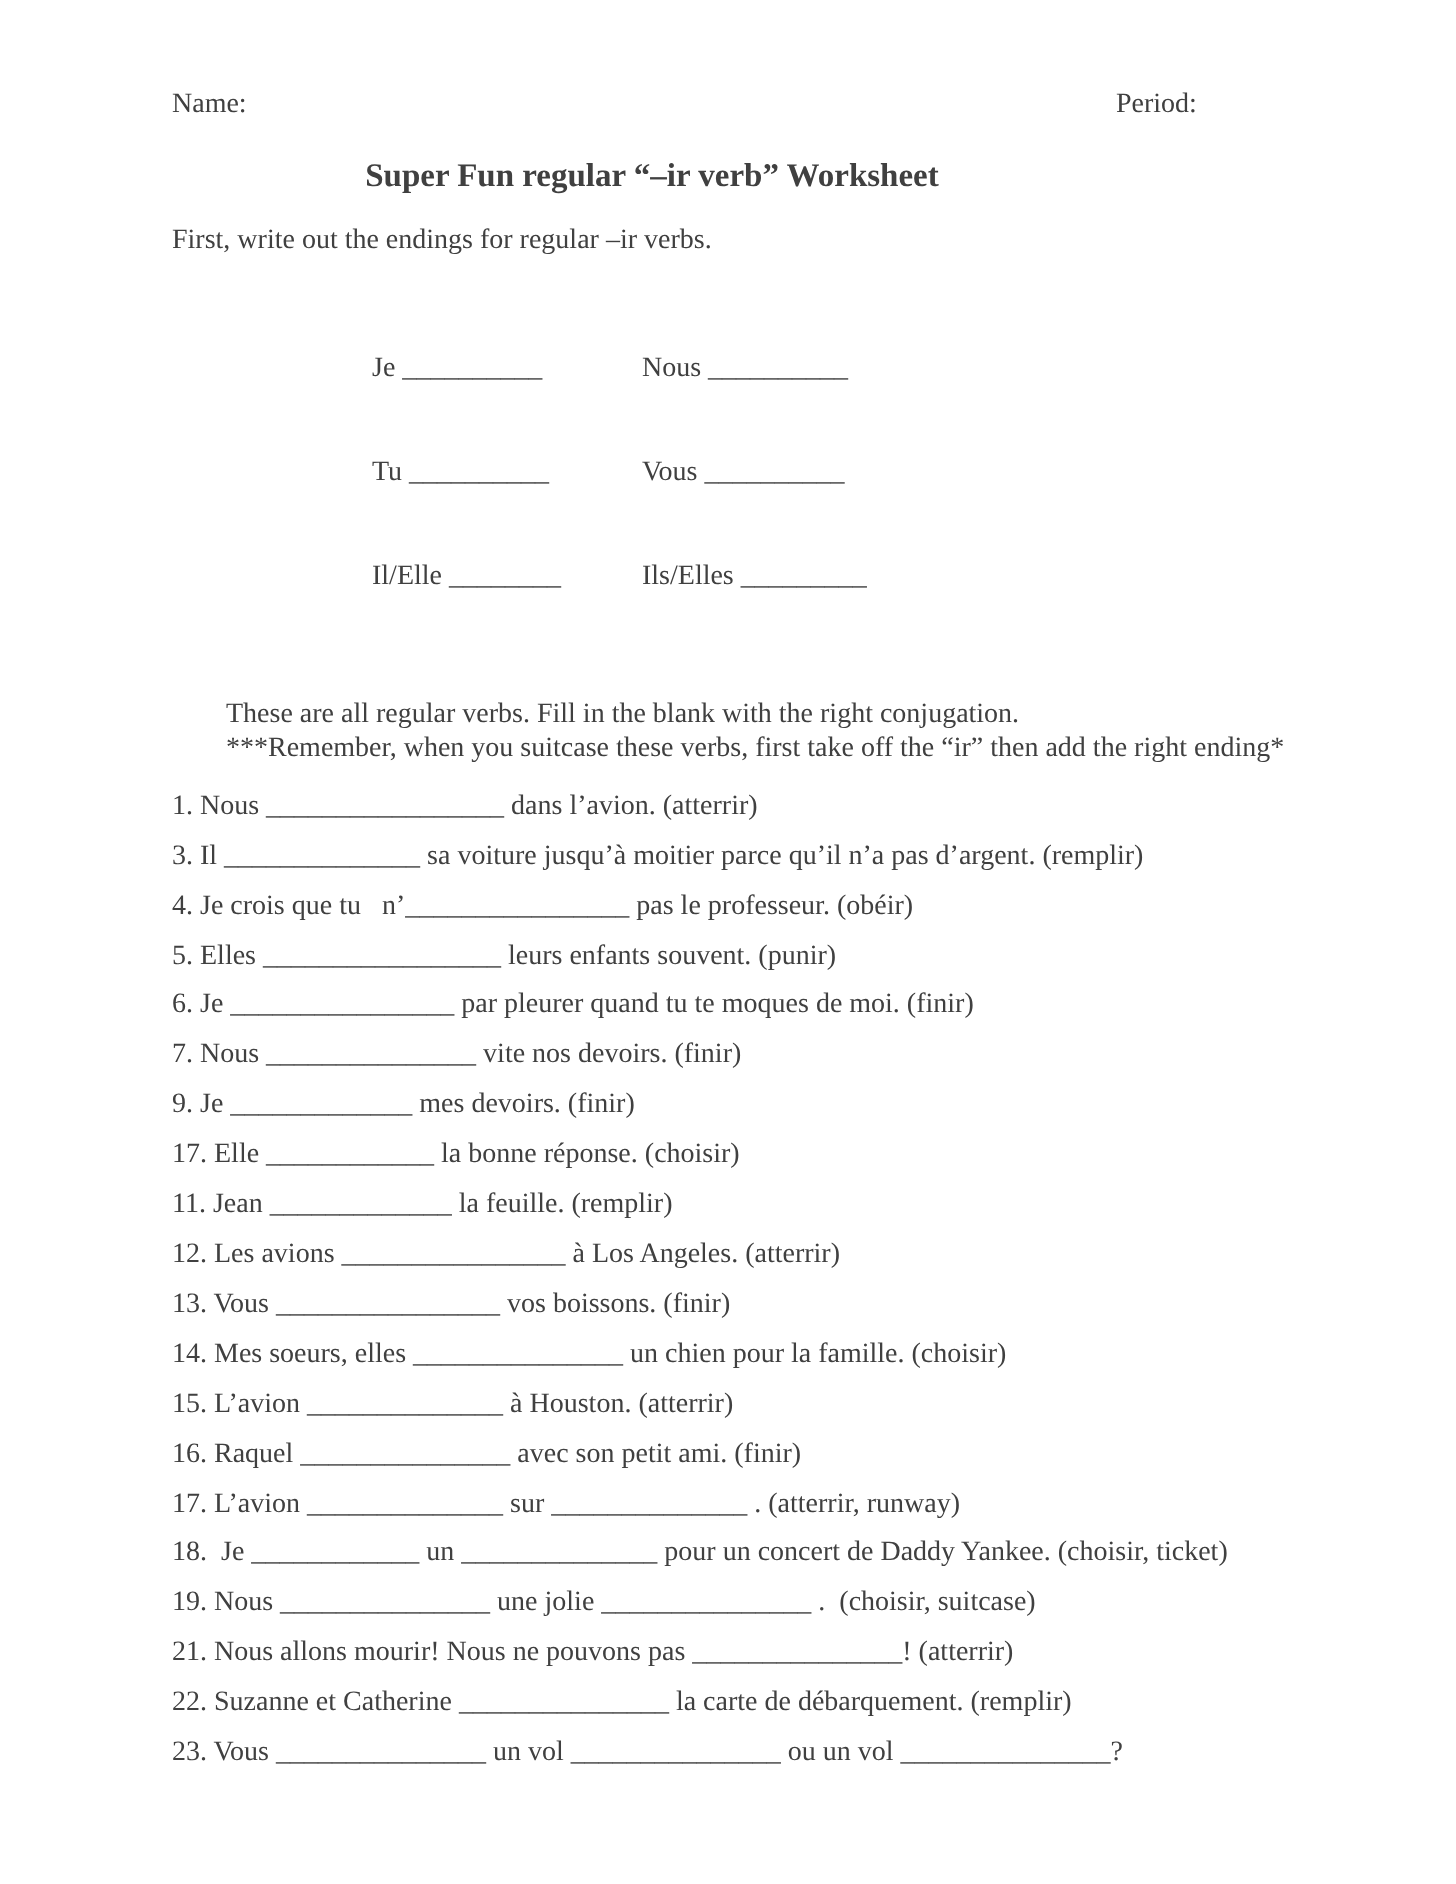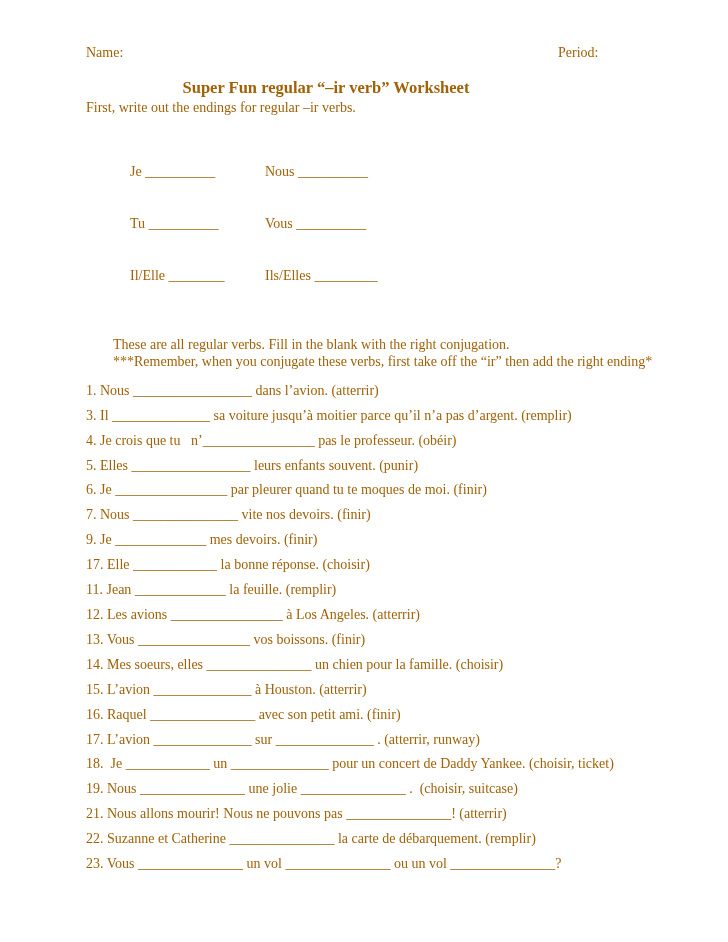--- a/index.html
+++ b/index.html
@@ -1,26 +1,26 @@
 <!DOCTYPE html>
 <html><head>
 <meta charset="utf-8">
 <style>
   html,body{margin:0;padding:0;background:#ffffff;}
   .page{
-    width:728px;height:942px;background:#ffffff;color:#a16207;
+    width:728px;height:942px;background:#ffffff;color:#404040;
     font-family:"Liberation Serif","DejaVu Serif",serif;
     font-size:14px;overflow:hidden;box-sizing:border-box;
   }
   .content{padding:44px 28px 0 86px;}
   .header-row{position:relative;height:18px;line-height:17px;}
   .period{position:absolute;left:472px;top:0;}
   .title{width:480px;text-align:center;font-weight:700;font-size:16.5px;line-height:22px;margin-top:15px;}
-  .intro{line-height:17px;}
-  .endings{margin-top:13px;margin-left:44px;line-height:17.2px;white-space:pre;}
+  .intro{margin-top:13px;line-height:17px;}
+  .endings{margin-top:13px;margin-left:100px;line-height:17.2px;white-space:pre;}
   .endings .c1{display:inline-block;width:135px;}
   .instructions{margin-top:19px;line-height:16.8px;margin-left:27px;}
   .questions{margin-top:8px;}
   .q{line-height:24.9px;white-space:pre;}
 </style>
 </head>
 <body>
 
 <div class="page">
   <div class="content">
@@ -35,21 +35,21 @@
     <div class="intro">First, write out the endings for regular –ir verbs.</div>
 
     <div class="endings">
       <div><span class="c1">Je __________</span><span>Nous __________</span></div>
       <div><span class="c1">Tu __________</span><span>Vous __________</span></div>
       <div><span class="c1">Il/Elle ________</span><span>Ils/Elles _________</span></div>
     </div>
 
     <div class="instructions">
       <div>These are all regular verbs. Fill in the blank with the right conjugation.</div>
-      <div>***Remember, when you conjugate these verbs, first take off the “ir” then add the right ending*</div>
+      <div>***Remember, when you suitcase these verbs, first take off the “ir” then add the right ending*</div>
     </div>
 
     <div class="questions">
       <div class="q">1. Nous _________________ dans l’avion. (atterrir)</div>
       <div class="q">3. Il ______________ sa voiture jusqu’à moitier parce qu’il n’a pas d’argent. (remplir)</div>
       <div class="q">4. Je crois que tu   n’________________ pas le professeur. (obéir)</div>
       <div class="q">5. Elles _________________ leurs enfants souvent. (punir)</div>
       <div class="q">6. Je ________________ par pleurer quand tu te moques de moi. (finir)</div>
       <div class="q">7. Nous _______________ vite nos devoirs. (finir)</div>
       <div class="q">9. Je _____________ mes devoirs. (finir)</div>

